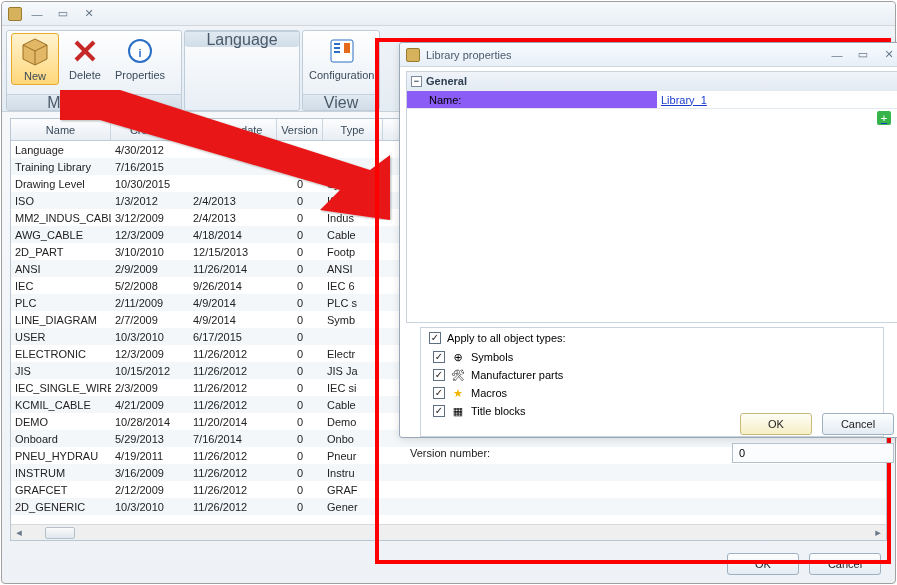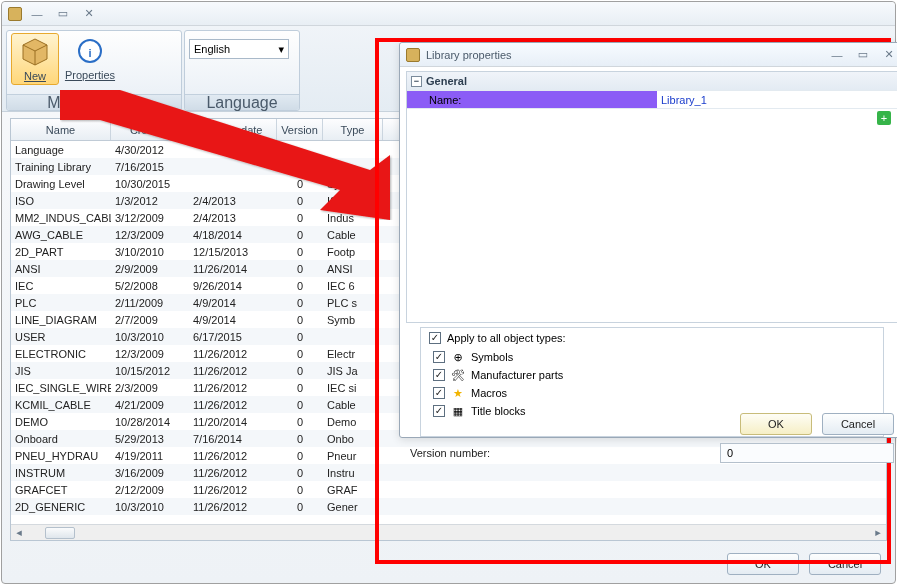--- a/index.html
+++ b/index.html
@@ -13,21 +13,21 @@
 .titlebar .wbtns { display: flex; gap: 8px; }
 .wbtn { width: 18px; height: 14px; display: flex; align-items: center; justify-content: center; color: #6a7a8a; }
 
 .ribbon { height: 86px; display: flex; padding: 4px 4px 0 4px; gap: 2px; border-bottom: 1px solid #c7d2dc; background: linear-gradient(#f0f4f8,#e4ecf3); }
 .ribgroup { border: 1px solid #bfcddb; border-radius: 3px; background: linear-gradient(#fefefe,#e7eef5); display: flex; flex-direction: column; }
 .ribtop { flex: 1; display: flex; align-items: flex-start; padding: 2px 4px; gap: 2px; }
 .ribbottom { height: 16px; text-align: center; color: #4a5a6a; background: linear-gradient(#e1eaf2,#d0dce7); border-top: 1px solid #c2d0dd; font-size: 16px; line-height: 16px; border-radius: 0 0 3px 3px;}
 .ribbtn { width: 48px; display: flex; flex-direction: column; align-items: center; padding: 2px; border-radius: 3px; }
 .ribbtn.highlighted { background: linear-gradient(#fff3cf,#ffd77a); border: 1px solid #e7a92e; }
 .ribbtn .bicon { width: 32px; height: 32px; margin-bottom: 2px; display:flex; align-items:center; justify-content:center;}
-.ribbtn .blabel { color: #3a4a5a; font-size: 11px; text-decoration: underline; }
+.ribbtn .blabel { color: #3a4a5a; font-size: 11px; }
 .langselect { border:1px solid #a9b9c9; background: #fff; height: 20px; width: 100px; padding: 0 4px; margin-top: 6px; display:flex; align-items:center; justify-content:space-between;}
 
 .grid-area { position: absolute; top: 116px; left: 8px; right: 8px; bottom: 42px; background: #fff; border: 1px solid #b9c6d3; }
 .ghead { display: flex; background: linear-gradient(#fdfdfe,#e8eef4); border-bottom: 1px solid #c0cbd6; height: 22px; }
 .ghead .gcol { border-right: 1px solid #cbd5df; display: flex; align-items: center; justify-content: center; color: #3a4a5a; }
 .gbody { overflow: hidden; }
 .grow { display: flex; height: 17px; align-items: center; }
 .grow:nth-child(even) { background: #f4f7fa; }
 .gcell { padding: 0 4px; overflow: hidden; white-space: nowrap; color: #222; }
 .c-name{width:100px} .c-created{width:78px} .c-update{width:88px} .c-ver{width:46px;text-align:center} .c-type{width:60px}
@@ -46,33 +46,33 @@
 
 .dialog { position: absolute; left: 399px; top: 42px; width: 506px; height: 396px; background: #fff; border: 1px solid #9aa8b7; border-radius: 3px; box-shadow: 0 2px 8px rgba(0,0,0,0.12);}
 .dialog .titlebar { background: linear-gradient(#f7fbff,#e7eff7); }
 .dlgbody { position: relative; height: calc(100% - 24px); }
 
 .propgrid { border: 1px solid #c8d3de; margin: 4px 6px; height: 252px; background:#fff;}
 .propgrid .phead { background: linear-gradient(#f0f4f9,#e3ebf3); height:18px; display:flex; align-items:center; padding:0 4px; color:#2d3e50; font-weight:bold;}
 .propgrid .phead .collapse{width:11px;height:11px;border:1px solid #7a8a9a;margin-right:4px;display:flex;align-items:center;justify-content:center;font-size:9px;line-height:1;background:#fff;}
 .propgrid .prow { display:flex; height:18px; border-top:1px solid #e3eaf0;}
 .propgrid .prow .pk{width:250px;padding-left:22px;background:#8b5cf6;display:flex;align-items:center;gap:4px;}
-.propgrid .prow .pv{flex:1;padding:0 4px;color:#1a3ccc;display:flex;align-items:center;}
+.propgrid .prow .pv{flex:1;padding:0 4px;color:#1a3ccc;display:flex;align-items:center;text-decoration:underline;}
 .propgrid .prow .plus{width:14px;height:14px;background:#36b449;color:#fff;display:flex;align-items:center;justify-content:center;margin-left:auto;margin-right:2px;border-radius:2px;}
 .flagicon{width:14px;height:10px;background:linear-gradient(0deg,#ce1124 33%,#fff 33% 66%,#00247d 66%);border:1px solid #999;}
 
 .optsection{margin:3px 20px;border:1px solid #c8d3de;padding:4px 8px 6px 8px;height:110px;}
 .optcheck{display:flex;align-items:center;gap:6px;margin-bottom:4px;}
 .optlist{margin-left:4px;}
 .optitem{display:flex;align-items:center;gap:6px;height:18px;}
 .cbox{width:12px;height:12px;border:1px solid #5d6f80;display:flex;align-items:center;justify-content:center;background:#fff;}
 .cbox.checked::after{content:"✓";font-size:10px;color:#222;line-height:1;}
 .oicon{width:14px;height:14px;display:flex;align-items:center;justify-content:center;}
 
-.verrow{display:flex;align-items:center;margin:6px 10px;}
+.verrow{display:flex;align-items:center;margin:6px 10px;gap:12px;}
 .verrow .vlabel{width:310px;color:#222;}
 .verrow .vinput{flex:1;height:20px;border:1px solid #b4c0cc;padding:0 6px;display:flex;align-items:center;background:#fafcfe;}
 
 .dfoot{position:absolute;bottom:6px;right:10px;display:flex;gap:10px;}
 </style>
 </head>
 <body>
 
 <div class="window">
 
@@ -91,43 +91,63 @@
         <div class="ribbtn highlighted">
           <div class="bicon">
             <svg width="30" height="30" viewBox="0 0 30 30">
                 <polygon points="15,2 27,8 27,22 15,28 3,22 3,8" fill="#e2b765" stroke="#9a6f22"></polygon>
                 <polyline points="3,8 15,14 27,8" fill="none" stroke="#9a6f22"></polyline>
                 <line x1="15" y1="14" x2="15" y2="28" stroke="#9a6f22"></line>
               </svg>
           </div>
           <div class="blabel">New</div>
         </div>
+        <div class="ribbtn">
+          <div class="bicon">
+            <svg width="26" height="26" viewBox="0 0 26 26">
+                <line x1="4" y1="4" x2="22" y2="22" stroke="#c62828" stroke-width="4"></line>
+                <line x1="22" y1="4" x2="4" y2="22" stroke="#c62828" stroke-width="4"></line>
+              </svg>
+          </div>
+          <div class="blabel">Delete</div>
+        </div>
         <div class="ribbtn" style="width:58px">
           <div class="bicon">
             <svg width="26" height="26" viewBox="0 0 26 26">
                 <circle cx="13" cy="13" r="11" fill="#fff" stroke="#2a6ec6" stroke-width="2"></circle>
                 <text x="13" y="19" text-anchor="middle" font-size="16" font-weight="bold" fill="#2a6ec6" font-family="serif">i</text>
               </svg>
           </div>
           <div class="blabel">Properties</div>
         </div>
       </div>
       <div class="ribbottom">Management</div>
     </div>
 
     <div class="ribgroup" style="width:116px">
+      <div class="ribbottom">Language</div>
+    </div>
+
+    <div class="ribgroup" style="width:78px">
       <div class="ribtop">
-        <div class="langselect">
-          <span>English</span>
-          <span>▾</span>
-        </div>
-      </div>
-      <div class="ribbottom">Language</div>
-    </div>
-
+        <div class="ribbtn" style="width:70px">
+          <div class="bicon">
+            <svg width="28" height="28" viewBox="0 0 28 28">
+                <rect x="3" y="3" width="22" height="22" rx="2" fill="#fff" stroke="#2a6ec6"></rect>
+                <rect x="6" y="6" width="6" height="2" fill="#2a6ec6"></rect>
+                <rect x="6" y="10" width="6" height="2" fill="#2a6ec6"></rect>
+                <rect x="6" y="14" width="6" height="2" fill="#2a6ec6"></rect>
+                <rect x="16" y="6" width="6" height="10" fill="#e56a1a"></rect>
+              </svg>
+          </div>
+          <div class="blabel">Configuration</div>
+        </div>
+      </div>
+      <div class="ribbottom">View</div>
+    </div>
   </div>
 
   <div class="grid-area">
     <div class="ghead">
       <div class="gcol c-name">Name</div>
       <div class="gcol c-created">Created</div>
       <div class="gcol c-update">Update date</div>
       <div class="gcol c-ver">Version</div>
       <div class="gcol c-type">Type</div>
     </div>

